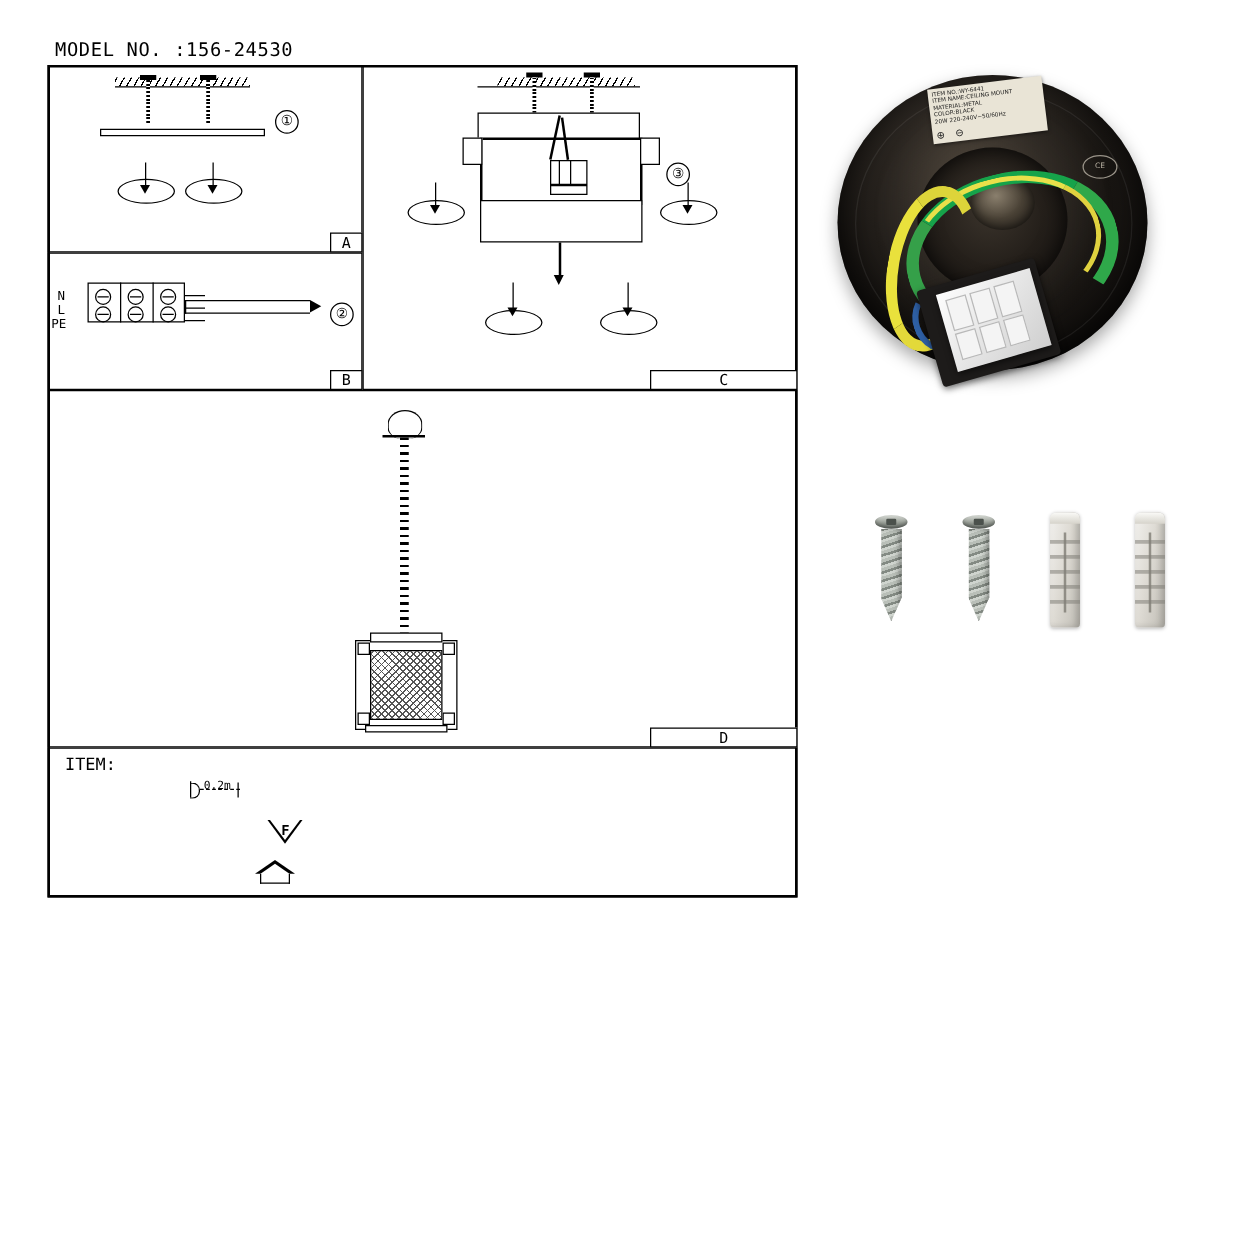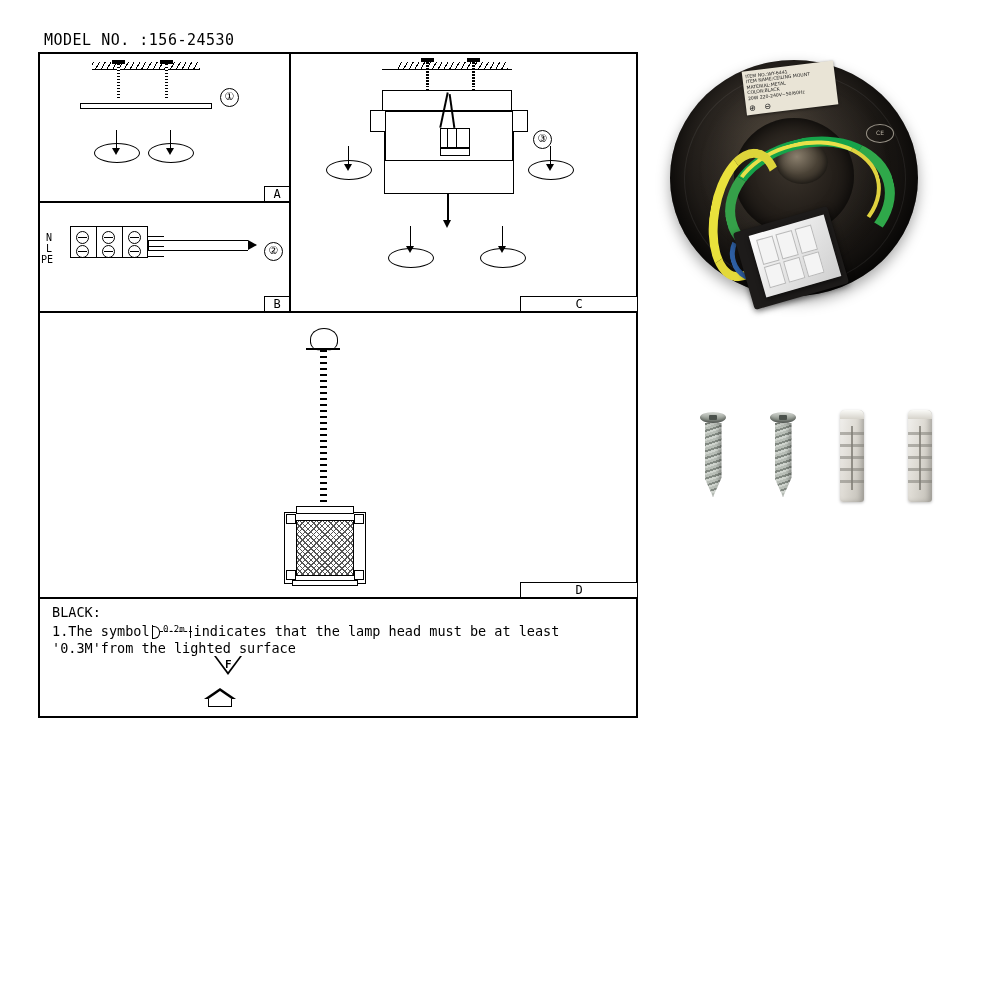--- a/index.html
+++ b/index.html
@@ -356,22 +356,21 @@
   <div id="dMesh"></div>
   <div id="dBot"></div>
   <div class="dcorner" style="left:286px;top:514px;"></div>
   <div class="dcorner" style="left:354px;top:514px;"></div>
   <div class="dcorner" style="left:286px;top:570px;"></div>
   <div class="dcorner" style="left:354px;top:570px;"></div>
   <div class="corner-label" id="lblD">D</div>
 
   <div class="panel" id="panelNotes"></div>
   <div class="notes">
-    <span class="hd">BLACK:</span>
-    <span class="ln"><span>1.The symbol</span><span class="sym-slot"></span><span>indicates that the lamp head must be at least '0.3M'from the lighted surface</span></span>
+    <span class="hd">ITEM:</span>
 
     <span class="sym1">
       <span class="lamp"></span>
         <span class="bar"></span>
       <span class="txt">0.2m</span>
       <span class="arrow"></span>
         <span class="arrowcap"></span>
     </span>
 
     <span class="sym2">

